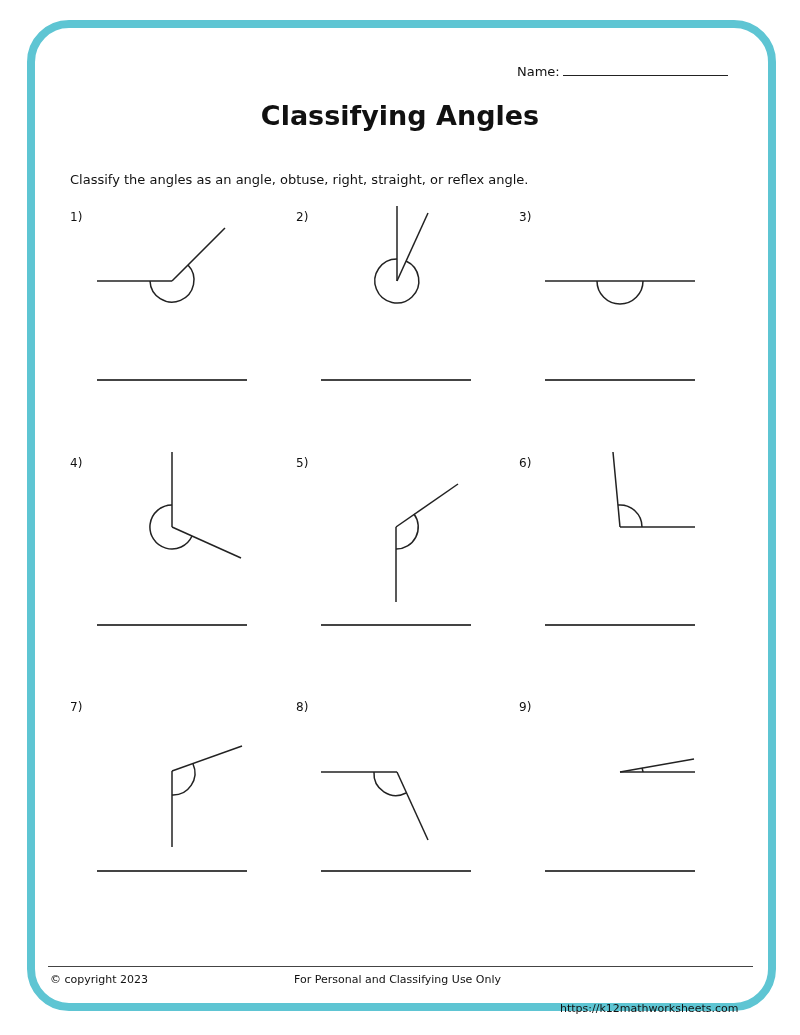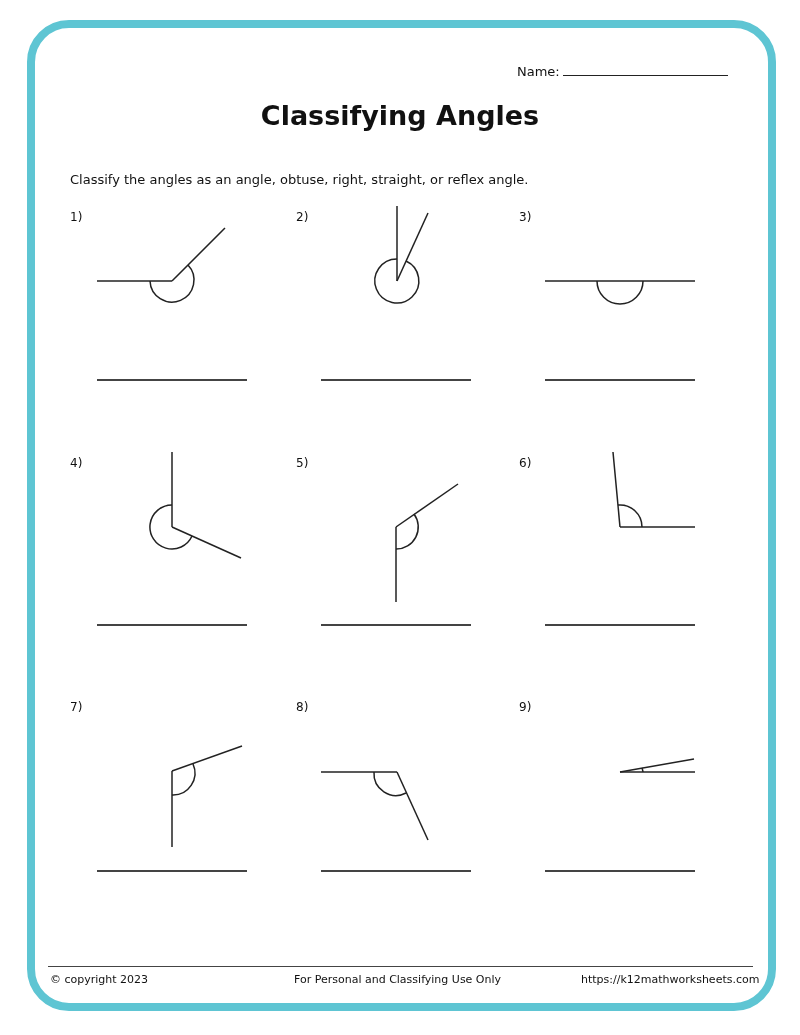--- a/index.html
+++ b/index.html
@@ -110,13 +110,13 @@
 <div style="position:absolute;left:97px;top:605px;width:150px;height:20px;"></div>
 <div style="position:absolute;left:321px;top:605px;width:150px;height:20px;"></div>
 <div style="position:absolute;left:545px;top:605px;width:150px;height:20px;"></div>
 <div style="position:absolute;left:97px;top:851px;width:150px;height:20px;"></div>
 <div style="position:absolute;left:321px;top:851px;width:150px;height:20px;"></div>
 <div style="position:absolute;left:545px;top:851px;width:150px;height:20px;"></div>
 
 <div class="footer-rule"></div>
 <div class="footer-text" style="left:50px;">© copyright 2023</div>
 <div class="footer-text" style="left:294px;">For Personal and Classifying Use Only</div>
-<div class="footer-text" style="left:581px;">https://k12mathworksheets.com</div>
+<div class="footer-text" style="left:560px;margin-top:29px;">https://k12mathworksheets.com</div>
 
 </body></html>

